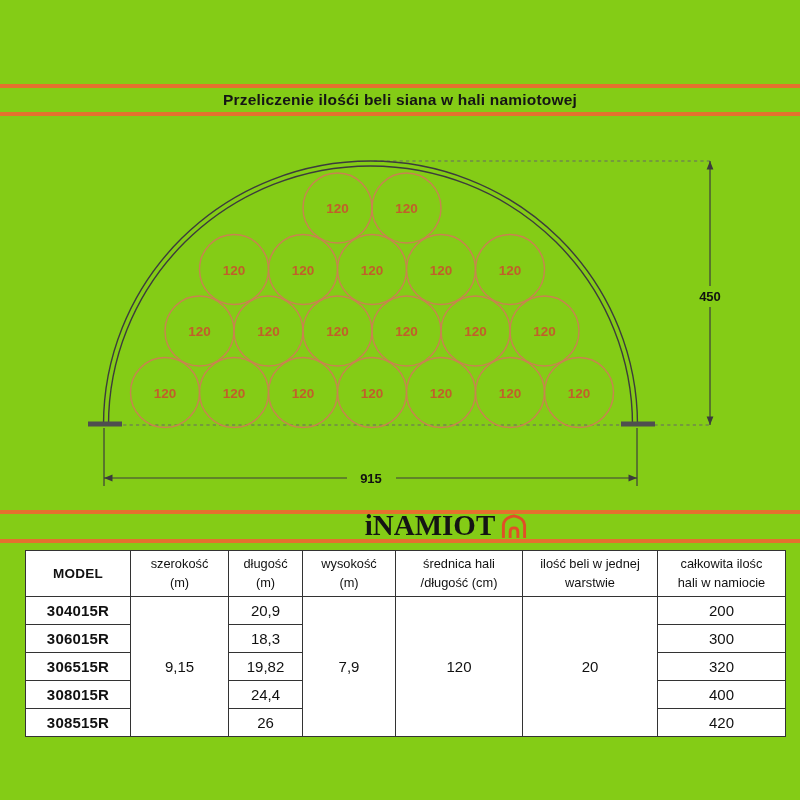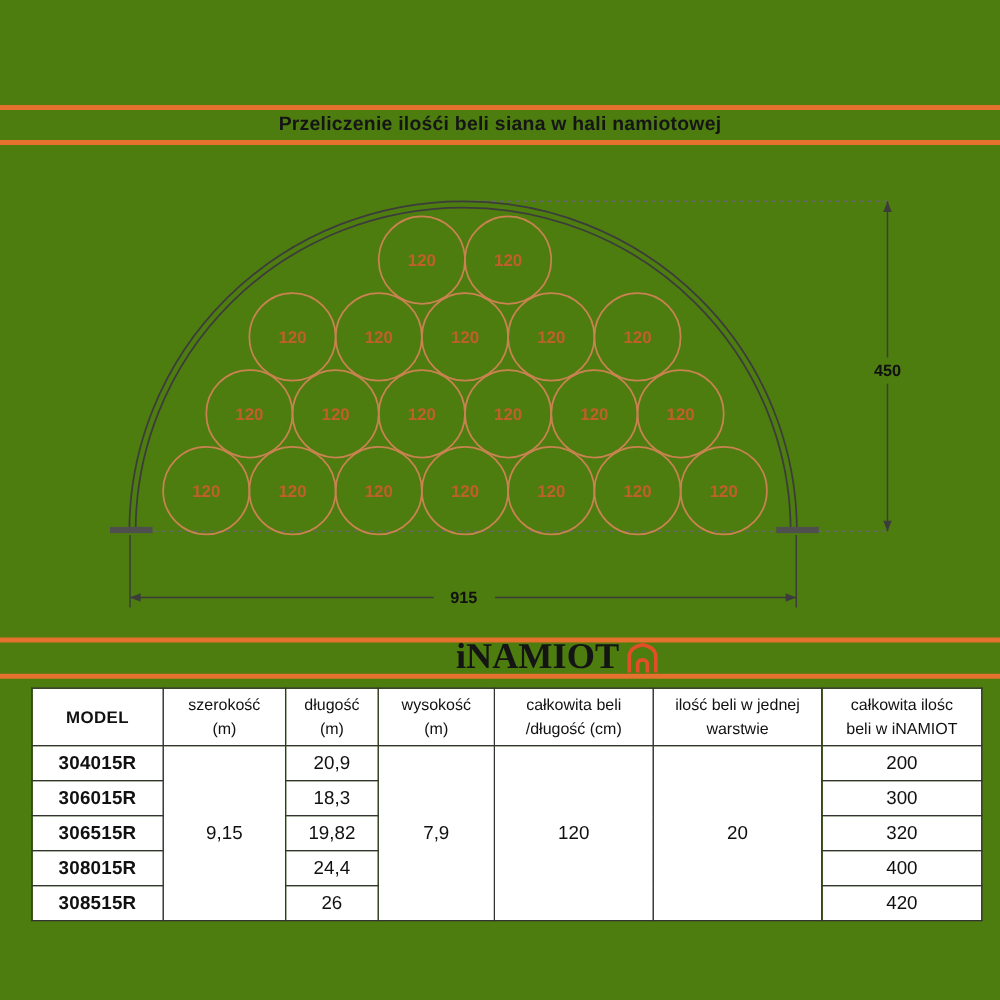--- a/index.html
+++ b/index.html
@@ -1,16 +1,16 @@
 <!DOCTYPE html>
 <html><head>
 <meta charset="utf-8">
 <style>
   html,body{margin:0;padding:0;background:#fff;}
-  .page{position:relative;width:800px;height:800px;background:#4d7c0f;overflow:hidden;
+  .page{position:relative;width:800px;height:800px;background:#84cc16;overflow:hidden;
         font-family:"Liberation Sans",sans-serif;color:#111;}
   .rule{position:absolute;left:0;width:800px;height:4px;background:#e4712e;}
   #rule-title-top{top:84px;}
   #rule-title-bottom{top:112px;}
   #rule-logo-top{top:510px;}
   #rule-logo-bottom{top:539px;}
   .title{position:absolute;top:89px;left:0;width:800px;height:22px;
          display:flex;align-items:center;justify-content:center;
          font-size:15.5px;font-weight:bold;letter-spacing:.2px;color:#151515;}
   #diagram{position:absolute;left:0;top:140px;}
@@ -148,30 +148,30 @@
         </th>
         <th>
           <div>długość</div>
           <div>(m)</div>
         </th>
         <th>
           <div>wysokość</div>
           <div>(m)</div>
         </th>
         <th>
-          <div>całkowita beli</div>
+          <div>średnica hali</div>
           <div>/długość (cm)</div>
         </th>
         <th>
           <div>ilość beli w jednej</div>
           <div>warstwie</div>
         </th>
         <th>
           <div>całkowita ilośc</div>
-          <div>beli w iNAMIOT</div>
+          <div>hali w namiocie</div>
         </th>
       </tr>
     </thead>
     <tbody>
       <tr>
         <td class="model">304015R</td>
         <td rowspan="5">9,15</td>
         <td>20,9</td>
         <td rowspan="5">7,9</td>
         <td rowspan="5">120</td>

